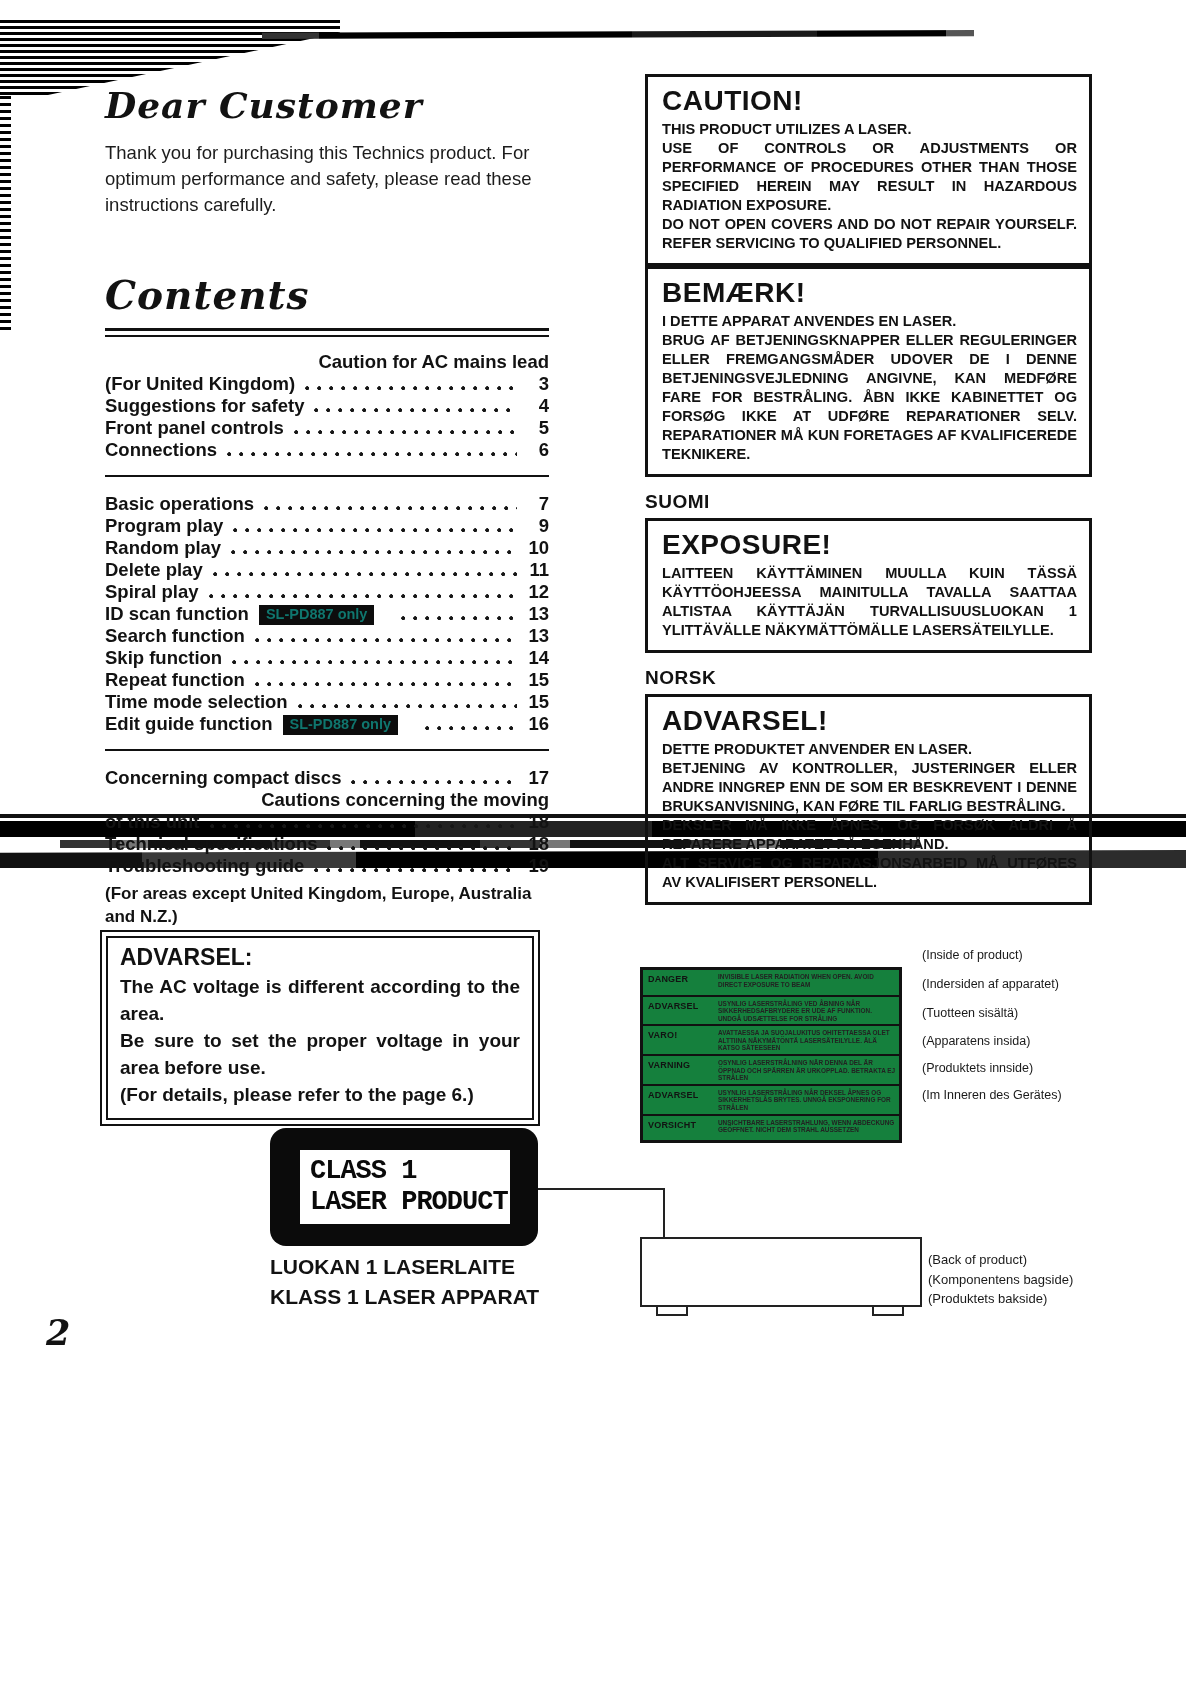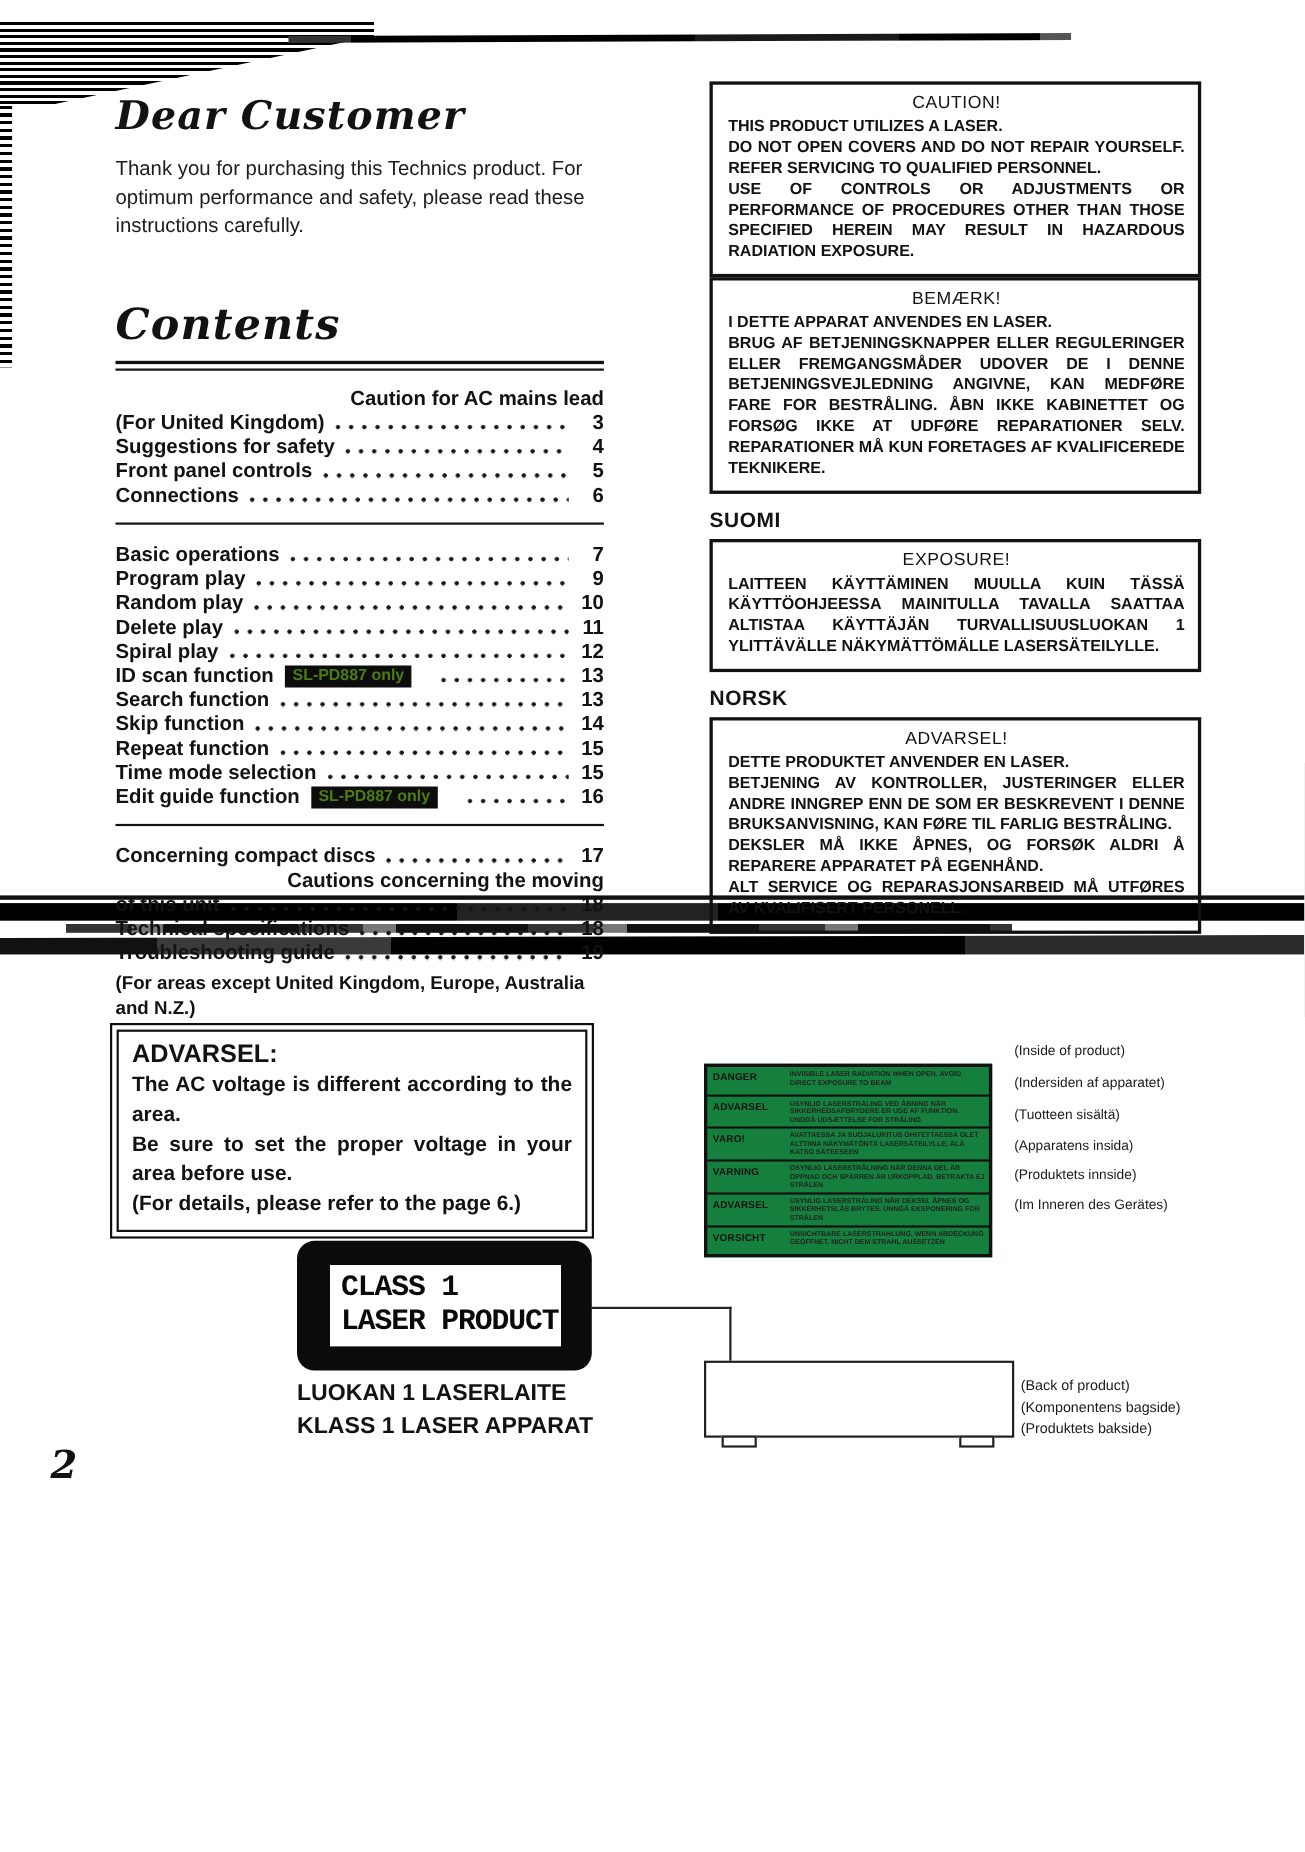--- a/index.html
+++ b/index.html
@@ -42,26 +42,26 @@
   .rule-double{height:4px;border-top:3px solid #111;border-bottom:2px solid #111;margin:0 0 14px 0;}
   .rule-single{border-top:2.5px solid #111;margin:14px 0 16px 0;}
   .toc{font-size:18.5px;font-weight:bold;}
   .toc-row{display:flex;align-items:flex-end;line-height:22px;}
   .toc-line{line-height:22px;text-align:right;}
   .toc-title{white-space:nowrap;}
   .dots{flex:1;height:5px;margin:0 2px 4px 10px;
     background:radial-gradient(circle at 2.2px 2.2px,#161616 1.7px,transparent 2.2px);
     background-size:12px 5px;background-repeat:repeat-x;}
   .pgnum{width:30px;text-align:right;white-space:nowrap;}
-  .badge{display:inline-block;background:#0d0d0d;color:#4d7c0f;font-size:14.5px;
+  .badge{display:inline-block;background:#0d0d0d;color:#0f766e;font-size:14.5px;
     font-weight:bold;padding:1px 7px 2px 7px;margin:0 17px 0 10px;line-height:17px;}
   
   .col-right{position:absolute;left:645px;top:74px;width:447px;}
   .nbox{border:3px solid #111;padding:8px 12px 10px 14px;box-sizing:border-box;}
-  .nbox .ntitle{font-size:16px;font-weight:normal;letter-spacing:.5px;margin-bottom:3px;text-align:center;}
+  .nbox .ntitle{font-size:28px;font-weight:bold;letter-spacing:.5px;margin-bottom:3px;}
   .nbox .nline{font-size:14.6px;font-weight:bold;line-height:19px;text-align:justify;}
   .lang{font-size:19px;font-weight:bold;letter-spacing:.5px;margin:14px 0 5px 0;}
   
   .region-note{position:absolute;left:105px;top:882px;width:452px;
     font-size:17px;font-weight:bold;line-height:23px;}
   .vbox{position:absolute;left:100px;top:930px;width:440px;border:2px solid #111;box-sizing:border-box;}
   .vbox-inner{border:2px solid #111;margin:4px;padding:6px 12px 10px 12px;}
   .vbox .vtitle{font-size:23px;font-weight:bold;margin-bottom:2px;}
   .vbox .vline{font-size:19px;font-weight:bold;line-height:27px;text-align:justify;}
   
@@ -221,22 +221,22 @@
         <span class="dots"></span>
         <span class="pgnum">19</span>
       </div>
     </div>
   </div>
 
   <div class="col-right">
     <div class="nbox">
       <div class="ntitle">CAUTION!</div>
       <div class="nline">THIS PRODUCT UTILIZES A LASER.</div>
+      <div class="nline">USE OF CONTROLS OR ADJUSTMENTS OR PERFORMANCE OF PROCEDURES OTHER THAN THOSE SPECIFIED HEREIN MAY RESULT IN HAZARDOUS RADIATION EXPOSURE.</div>
       <div class="nline">DO NOT OPEN COVERS AND DO NOT REPAIR YOURSELF. REFER SERVICING TO QUALIFIED PERSONNEL.</div>
-      <div class="nline">USE OF CONTROLS OR ADJUSTMENTS OR PERFORMANCE OF PROCEDURES OTHER THAN THOSE SPECIFIED HEREIN MAY RESULT IN HAZARDOUS RADIATION EXPOSURE.</div>
     </div>
 
     <div class="nbox">
       <div class="ntitle">BEMÆRK!</div>
       <div class="nline">I DETTE APPARAT ANVENDES EN LASER.</div>
       <div class="nline">BRUG AF BETJENINGSKNAPPER ELLER REGULERINGER ELLER FREMGANGSMÅDER UDOVER DE I DENNE BETJENINGSVEJLEDNING ANGIVNE, KAN MEDFØRE FARE FOR BESTRÅLING. ÅBN IKKE KABINETTET OG FORSØG IKKE AT UDFØRE REPARATIONER SELV. REPARATIONER MÅ KUN FORETAGES AF KVALIFICEREDE TEKNIKERE.</div>
     </div>
 
     <div class="lang">SUOMI</div>
     <div class="nbox">

